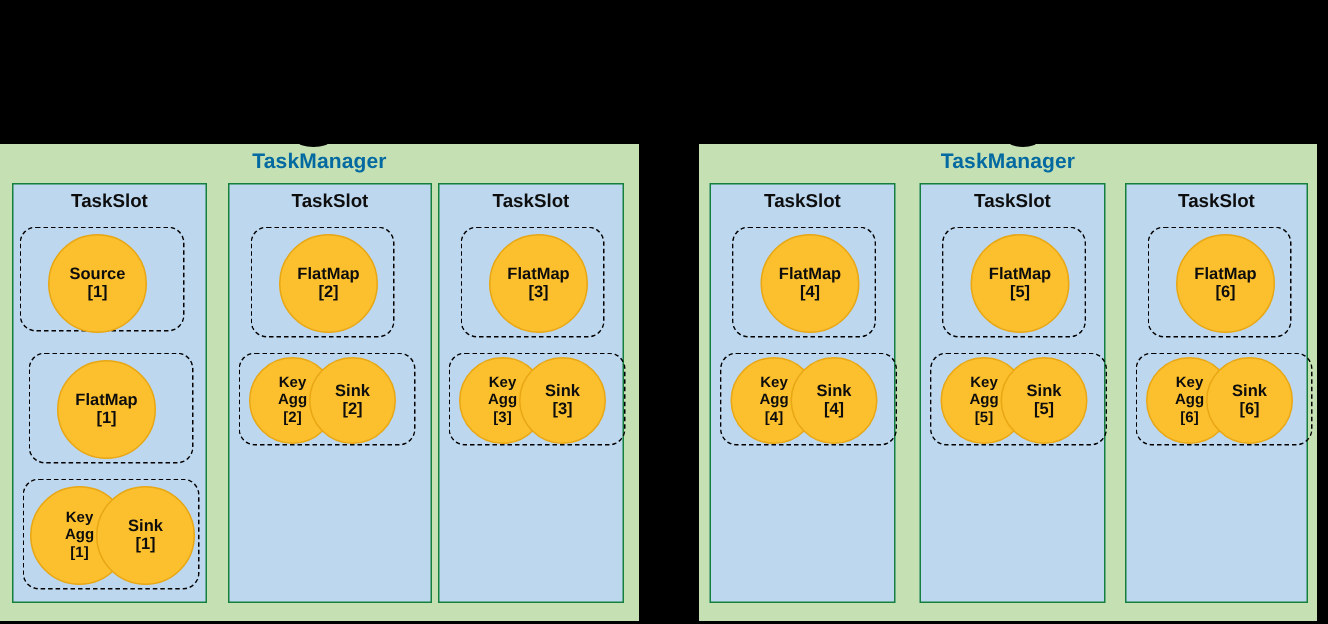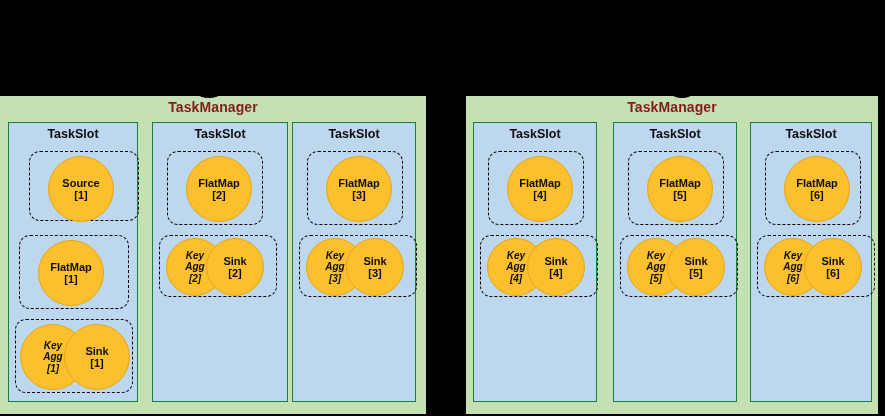--- a/index.html
+++ b/index.html
@@ -25,21 +25,21 @@
     box-sizing: border-box;
   }
   .tm-title {
     position: absolute;
     top: 3px;
     left: 0;
     right: 0;
     text-align: center;
     font-size: 14px;
     font-weight: bold;
-    color: #7f1d1d;
+    color: #0369a1;
     letter-spacing: 0.1px;
   }
   .taskslot {
     position: absolute;
     background: #BDD7EE;
     border: 1px solid #15803d;
     box-sizing: border-box;
   }
   .ts-title {
     position: absolute;
@@ -67,35 +67,35 @@
     flex-direction: column;
     align-items: center;
     justify-content: center;
     color: #0D0D0D;
     font-weight: bold;
     line-height: 1.12;
     text-align: center;
   }
   .node .lbl { display: block; }
   .node.big { font-size: 11px; }
-  .node.small { font-size: 10px; font-style: italic; }
+  .node.small { font-size: 10px; }
   .notch {
     position: absolute;
     background: #000000;
   }
 </style>
 </head>
 <body>
 
 <div id="canvas">
     <div class="taskmanager" style="left: 0px; top: 96px; width: 426px; height: 318px;">
       <div class="tm-title">TaskManager</div>
       <div class="taskslot" style="left: 8px; top: 26px; width: 130px; height: 280px;">
         <div class="ts-title">TaskSlot</div>
-        <div class="taskbox" style="left: 20px; top: 28px; width: 110px; height: 70px;">
+        <div class="taskbox" style="left: 4px; top: 28px; width: 110px; height: 70px;">
           <div class="node big" style="left: 18px; top: 4px; width: 66px; height: 66px; z-index: 1;">
             <span class="lbl">Source</span>
             <span class="lbl">[1]</span>
           </div>
         </div>
         <div class="taskbox" style="left: 10px; top: 112px; width: 110px; height: 74px;">
           <div class="node big" style="left: 18px; top: 4px; width: 66px; height: 66px; z-index: 1;">
             <span class="lbl">FlatMap</span>
             <span class="lbl">[1]</span>
           </div>

